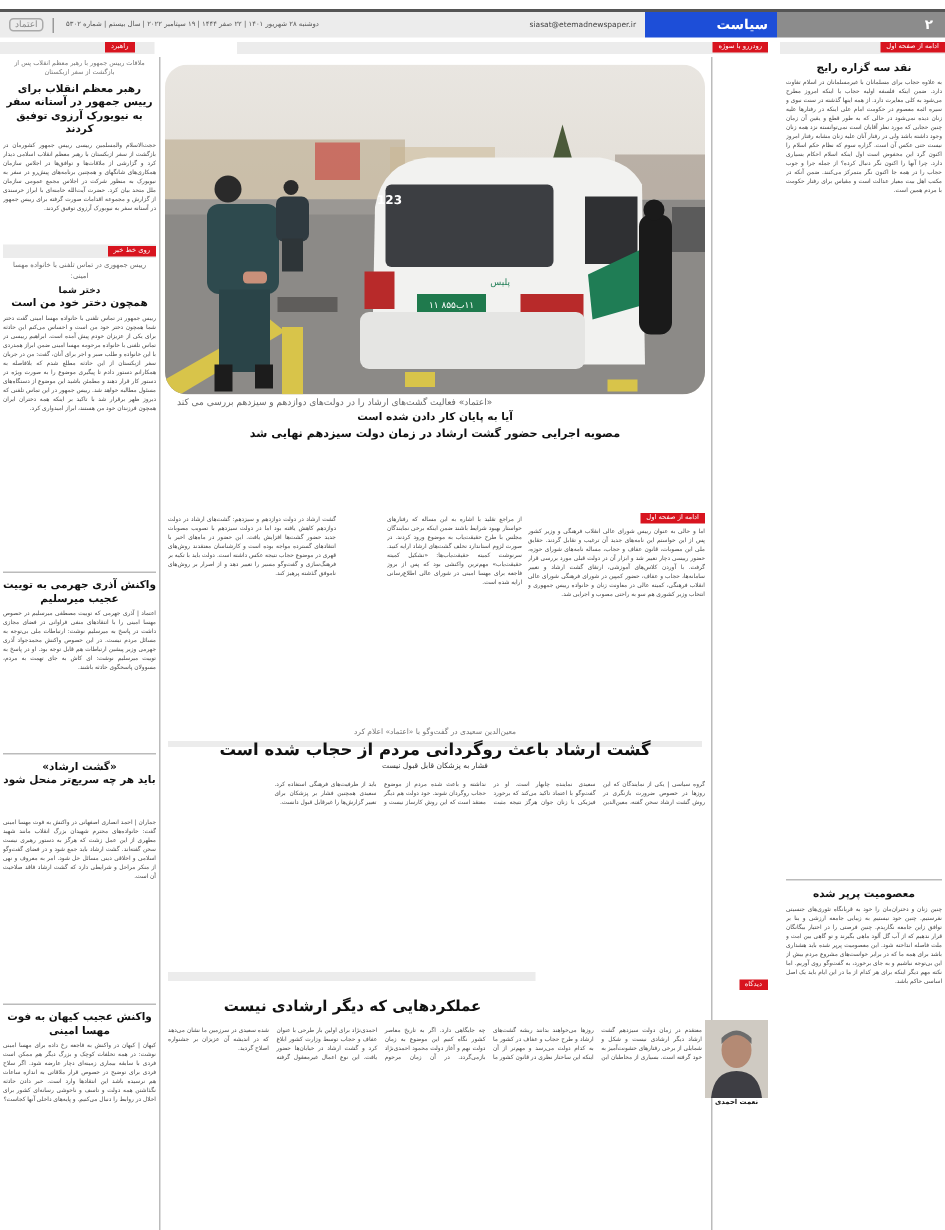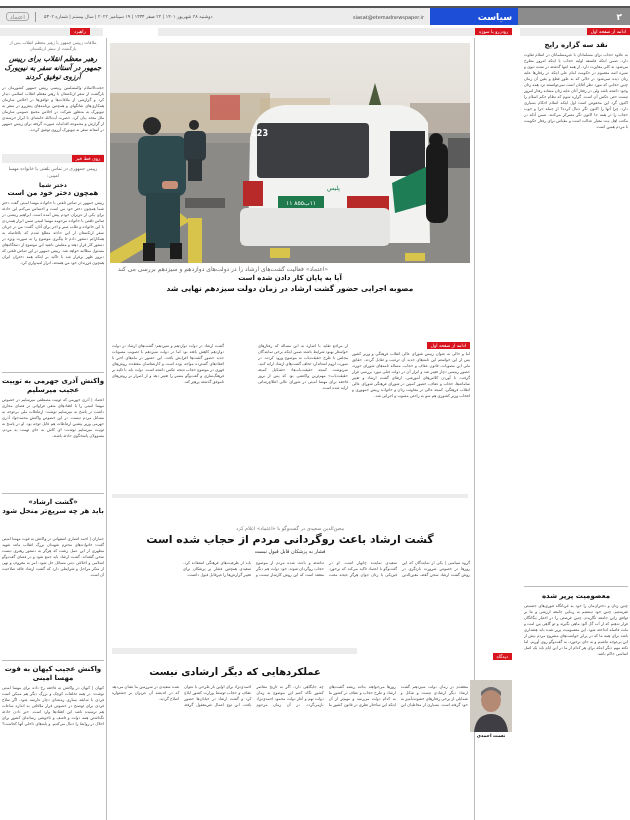--- a/index.html
+++ b/index.html
@@ -18,21 +18,21 @@
   .subbar { position: absolute; top: 28px; height: 8px; background: #ececec; }
   .tag { position: absolute; background: #d8141f; color: #fff; font-size: 4.5px; height: 7px; line-height: 7px; padding: 0 4px; white-space: nowrap; }
 
   .col { position: absolute; overflow: hidden; }
   .txt { font-size: 3.9px; line-height: 6px; color: #444; text-align: justify; }
   .h-big { font-weight: bold; color: #111; text-align: center; }
   .h-sub { color: #555; text-align: center; }
   .divider { position: absolute; background: #bbb; }
   .gline { height: 1px; background: #bbb; margin: 4px 0; }
 
-  .photo { position: absolute; left: 110px; top: 43px; width: 360px; height: 220px; overflow: hidden; }
+  .photo { position: absolute; left: 110px; top: 43px; width: 360px; height: 220px; overflow: hidden; border-radius: 15px; }
   .photo svg { width: 100%; height: 100%; display: block; }
 </style>
 </head>
 <body>
 
 <div class="topline"></div>
 <div class="header">
   <div class="hdr-meta">
     <span class="logo">اعتماد</span>
     <span class="sep"></span>
@@ -49,21 +49,21 @@
 <div class="tag" style="right:0; top:28px;">ادامه از صفحه اول</div>
 <div class="tag" style="right:118px; top:28px;">رودررو با سوژه</div>
 <div class="tag" style="left:70px; top:28px;">راهبرد</div>
 
 <div class="divider" style="left:106px; top:38px; width:1px; height:782px;"></div>
 <div class="divider" style="left:474px; top:38px; width:1px; height:782px;"></div>
 
 <div class="col" style="left:2px; top:40px; width:102px; height:780px;">
   <div>
     <div class="h-sub" style="font-size:4.3px; line-height:6px; color:#777;">ملاقات رییس جمهور با رهبر معظم انقلاب پس از بازگشت از سفر ازبکستان</div>
-    <div class="h-big" style="font-size:7px; line-height:9px; margin:3px 0;font-style:italic;">رهبر معظم انقلاب برای رییس جمهور در آستانه سفر به نیویورک آرزوی توفیق کردند</div>
+    <div class="h-big" style="font-size:7px; line-height:9px; margin:3px 0;">رهبر معظم انقلاب برای رییس جمهور در آستانه سفر به نیویورک آرزوی توفیق کردند</div>
     <div class="txt" style="height:66px;">حجت‌الاسلام والمسلمین رییسی رییس جمهور کشورمان در بازگشت از سفر ازبکستان با رهبر معظم انقلاب اسلامی دیدار کرد و گزارشی از ملاقات‌ها و توافق‌ها در اجلاس سازمان همکاری‌های شانگهای و همچنین برنامه‌های پیش‌رو در سفر به نیویورک به منظور شرکت در اجلاس مجمع عمومی سازمان ملل متحد بیان کرد. حضرت آیت‌الله خامنه‌ای با ابراز خرسندی از گزارش و مجموعه اقدامات صورت گرفته برای رییس جمهور در آستانه سفر به نیویورک آرزوی توفیق کردند.</div>
   </div>
   <div style="position:relative; height:9px; background:#ececec; margin:3px 0;">
     <span class="tag" style="right:0; top:1px;">روی خط خبر</span>
   </div>
   <div>
     <div class="h-sub" style="font-size:4.6px; line-height:6.5px; color:#666;">رییس جمهوری در تماس تلفنی با خانواده مهسا امینی:</div>
     <div class="h-big" style="font-size:6px; line-height:8px; margin-top:2px;">دختر شما</div>
     <div class="h-big" style="font-size:7px; line-height:9px; margin-bottom:2px;">همچون دختر خود من است</div>
     <div class="txt" style="height:168px;">رییس جمهور در تماس تلفنی با خانواده مهسا امینی گفت دختر شما همچون دختر خود من است و احساس می‌کنم این حادثه برای یکی از عزیزان خودم پیش آمده است. ابراهیم رییسی در تماس تلفنی با خانواده مرحومه مهسا امینی ضمن ابراز همدردی با این خانواده و طلب صبر و اجر برای آنان، گفت: من در جریان سفر ازبکستان از این حادثه مطلع شدم که بلافاصله به همکارانم دستور دادم تا پیگیری موضوع را به صورت ویژه در دستور کار قرار دهند و مطمئن باشید این موضوع از دستگاه‌های مسئول مطالبه خواهد شد. رییس جمهور در این تماس تلفنی که دیروز ظهر برقرار شد با تاکید بر اینکه همه دختران ایران همچون فرزندان خود من هستند، ابراز امیدواری کرد.</div>
@@ -148,21 +148,21 @@
   <div class="txt">اما و حالی به عنوان رییس شورای عالی انقلاب فرهنگی و وزیر کشور پس از این خواستم این نامه‌های جدید آن ترغیب و تقابل گردند. حقایق ملی این مصوبات، قانون عفاف و حجاب، مساله نامه‌های شورای حوزه، حضور رییسی دچار تغییر شد و ابزار آن در دولت قبلی مورد بررسی قرار گرفت. با آوردن کلاس‌های آموزشی، ارتقای گشت ارشاد و تغییر سامانه‌ها، حجاب و عفاف، حضور کمپین در شورای فرهنگی شورای عالی انقلاب فرهنگی، کمیته عالی در معاونت زنان و خانواده رییس جمهوری و انتخاب وزیر کشوری هم سو به راحتی مصوب و اجرایی شد.</div>
 </div>
 <div class="col" style="right:282px; top:343px; width:90px; height:148px;">
   <div class="txt">از مراجع تقلید با اشاره به این مساله که رفتارهای خواستار بهبود شرایط باشند ضمن اینکه برخی نمایندگان مجلس با طرح حقیقت‌یاب به موضوع ورود کردند. در صورت لزوم استاندارد تخلف گشت‌های ارشاد ارایه کنید. سرنوشت کمیته حقیقت‌یاب‌ها: «تشکیل کمیته حقیقت‌یاب» مهم‌ترین واکنشی بود که پس از بروز فاجعه برای مهسا امینی در شورای عالی اطلاع‌رسانی ارایه شده است.</div>
 </div>
 <div class="col" style="left:112px; top:343px; width:112px; height:148px;">
   <div class="txt">گشت ارشاد در دولت دوازدهم و سیزدهم: گشت‌های ارشاد در دولت دوازدهم کاهش یافته بود اما در دولت سیزدهم با تصویب مصوبات جدید حضور گشت‌ها افزایش یافت. این حضور در ماه‌های اخیر با انتقادهای گسترده مواجه بوده است و کارشناسان معتقدند روش‌های قهری در موضوع حجاب نتیجه عکس داشته است. دولت باید با تکیه بر فرهنگ‌سازی و گفت‌وگو مسیر را تغییر دهد و از اصرار بر روش‌های ناموفق گذشته پرهیز کند.</div>
 </div>
 <div class="divider" style="left:112px; top:494px; width:356px; height:4px; background:#ececec;"></div>
 
-<div class="col" style="left:110px; top:524px; width:360px; height:140px;">
+<div class="col" style="left:110px; top:484px; width:360px; height:140px;">
   <div class="h-sub" style="font-size:5px; line-height:8px; color:#777;">معین‌الدین سعیدی در گفت‌وگو با «اعتماد» اعلام کرد</div>
   <div class="h-big" style="font-size:11px; line-height:15px;">گشت ارشاد باعث روگردانی مردم از حجاب شده است</div>
   <div class="h-big" style="font-size:5px; line-height:9px; font-weight:normal; color:#333;">فشار به پزشکان قابل قبول نیست</div>
   <div class="txt" style="column-count:5; column-gap:5px; height:100px; margin-top:4px;">گروه سیاسی | یکی از نمایندگان که این روزها در خصوص ضرورت بازنگری در روش گشت ارشاد سخن گفته، معین‌الدین سعیدی نماینده چابهار است. او در گفت‌وگو با اعتماد تاکید می‌کند که برخورد فیزیکی با زنان جوان هرگز نتیجه مثبت نداشته و باعث شده مردم از موضوع حجاب روگردان شوند. خود دولت هم دیگر معتقد است که این روش کارساز نیست و باید از ظرفیت‌های فرهنگی استفاده کرد. سعیدی همچنین فشار بر پزشکان برای تغییر گزارش‌ها را غیرقابل قبول دانست.</div>
 </div>
 <div class="divider" style="left:112px; top:648px; width:245px; height:6px; background:#ececec;"></div>
 <div class="tag" style="right:118px; top:653px;">دیدگاه</div>
 
 <div class="col" style="left:110px; top:664px; width:250px; height:20px;">
   <div class="h-big" style="font-size:10px; line-height:16px;">عملکردهایی که دیگر ارشادی نیست</div>

